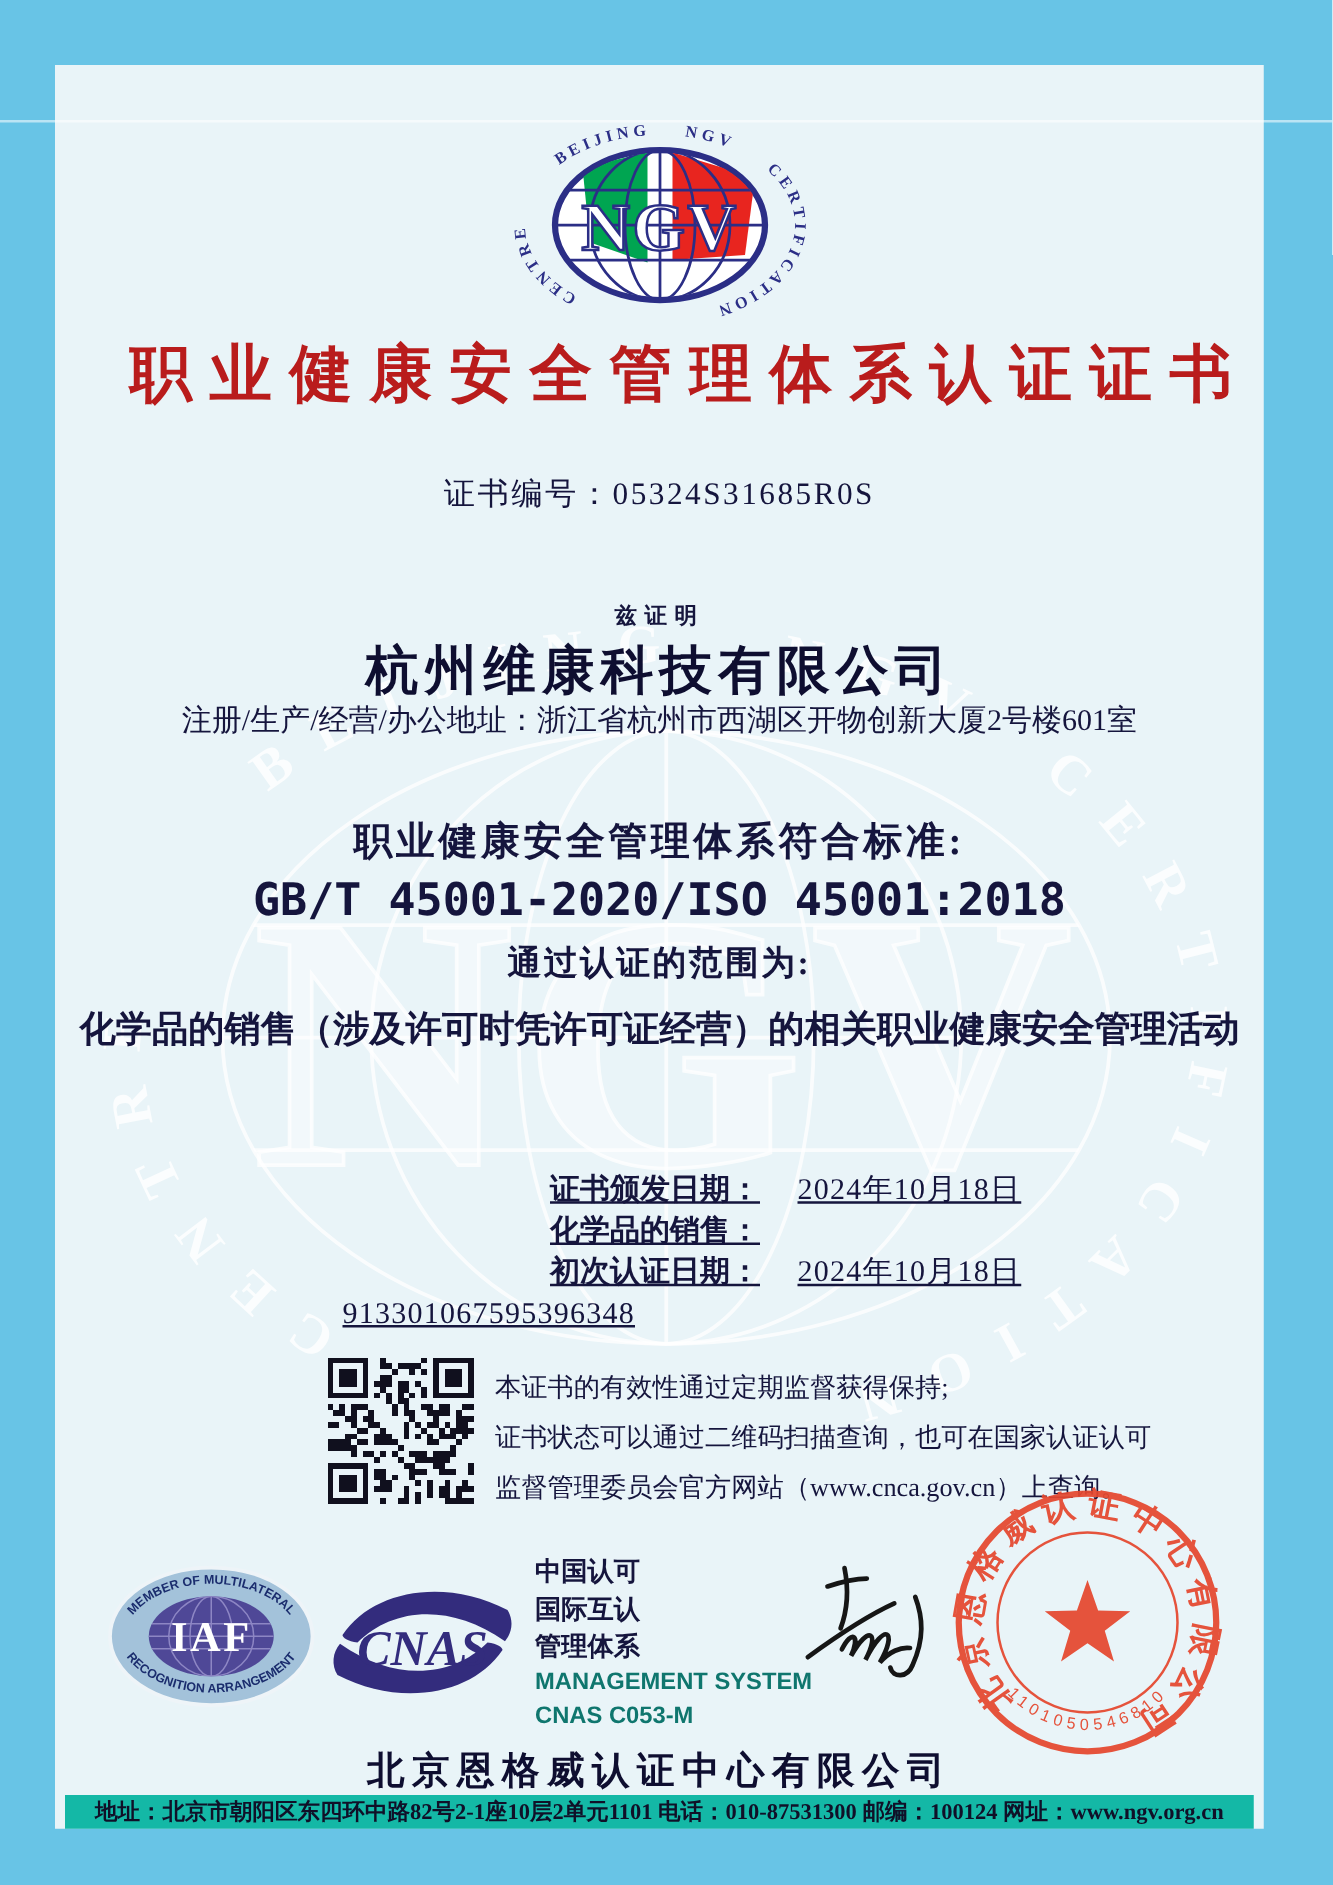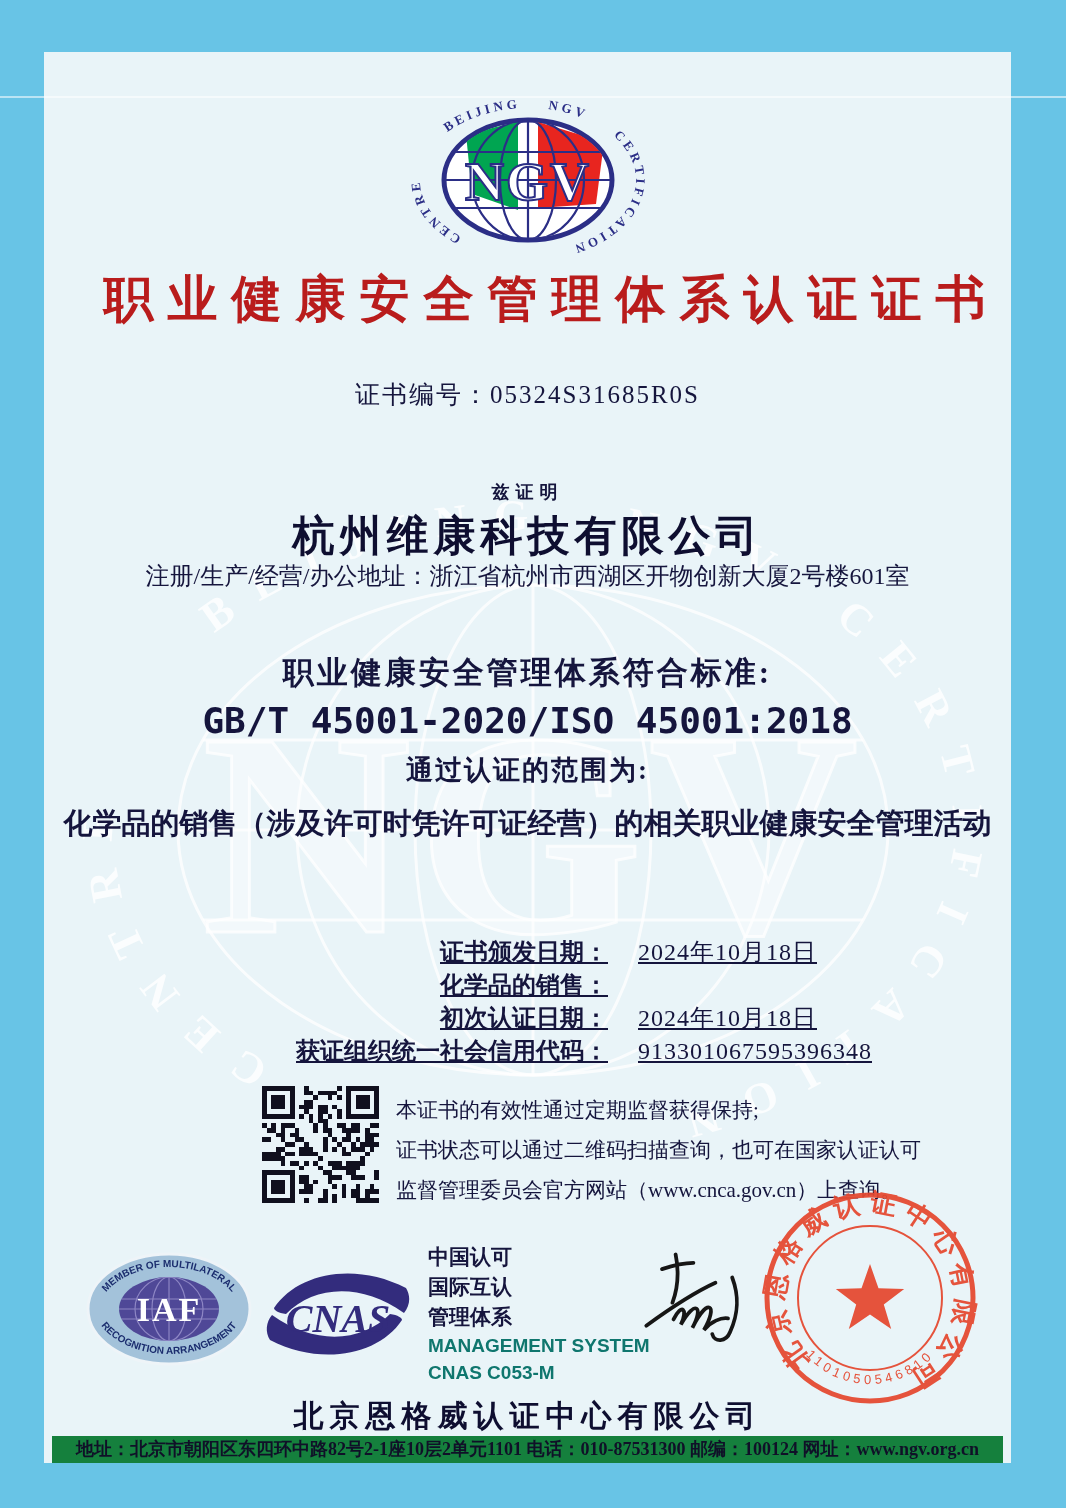--- a/index.html
+++ b/index.html
@@ -43,21 +43,21 @@
   #accr { position:absolute; left:384px; top:1190px; text-align:left; }
   .accr-cn { font-size:21px; line-height:30px; font-weight:bold; }
   .accr-en { font-size:19px; line-height:27px; font-weight:bold; font-family:"Liberation Sans","DejaVu Sans",sans-serif; color:#0f766e; }
 
   #sig   { position:absolute; left:592px; top:1192px; width:140px; height:110px; }
   #stamp { position:absolute; left:716px; top:1136px; width:220px; height:220px; opacity:0.93; }
 
   #footer-org { top:1344px; font-size:30px; font-weight:bold; letter-spacing:6px; color:#0e0e30; }
   #addr-bar {
     position:absolute; left:8px; top:1384px; width:951px; height:27px;
-    background:#15803d; font-size:18px; font-weight:bold; line-height:27px;
+    background:#14b8a6; font-size:18px; font-weight:bold; line-height:27px;
     text-align:center; white-space:nowrap; color:#101028;
   }
 </style>
 </head>
 <body>
 
 <div class="page">
   <div class="panel">
 
     <svg id="watermark" viewBox="0 0 880 660" aria-hidden="true">
@@ -140,21 +140,20 @@
         <span class="dval">2024年10月18日</span>
       </div>
       <div class="drow">
         <span class="dlbl">化学品的销售：</span>
       </div>
       <div class="drow">
         <span class="dlbl">初次认证日期：</span>
         <span class="dval">2024年10月18日</span>
       </div>
       <div class="drow">
-        <span class="dlbl">获证组织统一社会信用代码：</span>
         <span class="dval">913301067595396348</span>
       </div>
     </div>
 
     <svg id="qr" viewBox="0 0 25 25" shape-rendering="crispEdges">
         <rect x="9" y="0" width="1" height="1" fill="#10101e"></rect>
         <rect x="16" y="0" width="1" height="1" fill="#10101e"></rect>
         <rect x="9" y="1" width="1" height="1" fill="#10101e"></rect>
         <rect x="10" y="1" width="1" height="1" fill="#10101e"></rect>
         <rect x="12" y="1" width="1" height="1" fill="#10101e"></rect>

